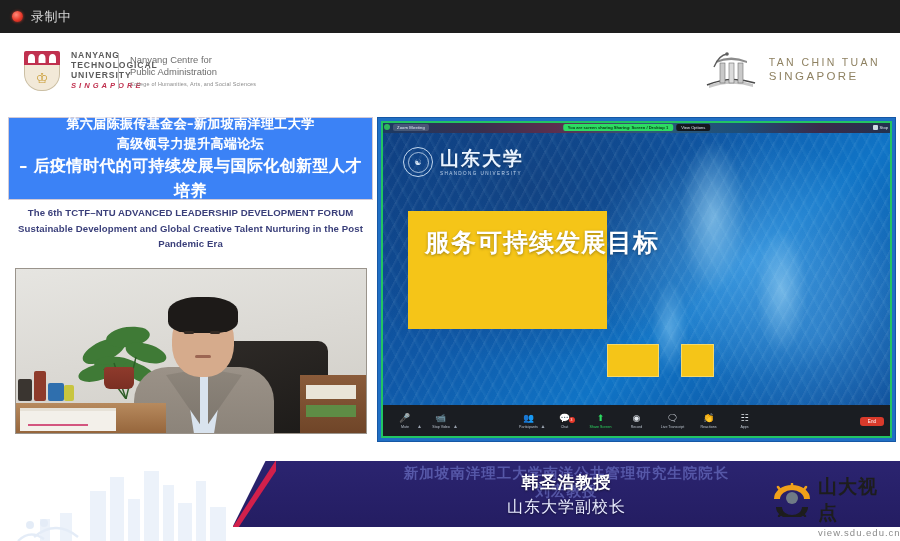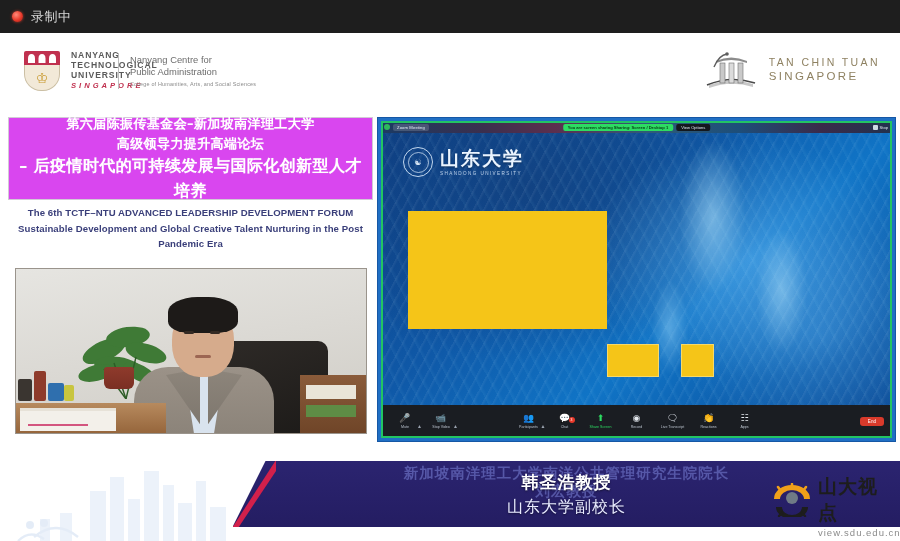--- a/index.html
+++ b/index.html
@@ -61,21 +61,21 @@
 
   .tctf-logo { position: absolute; right: 20px; top: 16px; display: flex; align-items: center; gap: 10px; }
   .tctf-mark { width: 56px; height: 42px; position: relative; }
   .tctf-words { line-height: 1.28; color: #8e8161; }
   .tctf-words .t1 { font-size: 10.5px; letter-spacing: 2.4px; }
   .tctf-words .t2 { font-size: 11.5px; letter-spacing: 2.4px; }
 
   
   .title-card {
     position: absolute; left: 8px; top: 117px; width: 365px; height: 83px;
-    background: #d946ef; border: 1px solid #d2cad6;
+    background: #3b82f6; border: 1px solid #d2cad6;
     display: flex; flex-direction: column; align-items: center; justify-content: center;
     padding: 4px 8px;
   }
   .title-card .cn {
     color: #ffffff; font-weight: bold; text-align: center;
     font-size: 13px; line-height: 1.55; letter-spacing: .4px;
     font-family: "DejaVu Sans", "Liberation Sans", sans-serif;
     text-shadow: 0 0 1px rgba(255,255,255,.35);
   }
   .title-card .cn.l3 { font-size: 16px; }
@@ -496,20 +496,21 @@
             <div class="sdu-seal-in">☯</div>
           </div>
           <div class="sdu-names">
             <div class="sdu-cn">山东大学</div>
             <div class="sdu-en">SHANDONG UNIVERSITY</div>
           </div>
         </div>
 
         <div class="yellow-block"></div>
         <div class="slide-headline">
+          <div>服务可持续发展目标</div>
         </div>
 
         <div class="ysq a"></div>
         <div class="ysq b"></div>
       </div>
 
       <div class="zoom-toolbar">
         <div class="tb-left">
           <div class="tb-item">
             <span class="gi">🎤</span>

